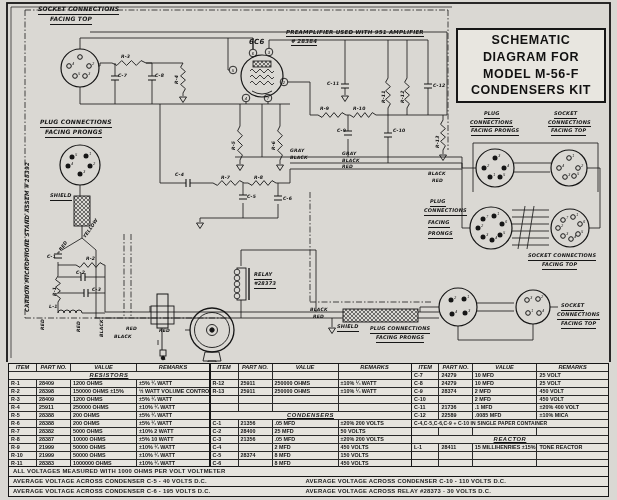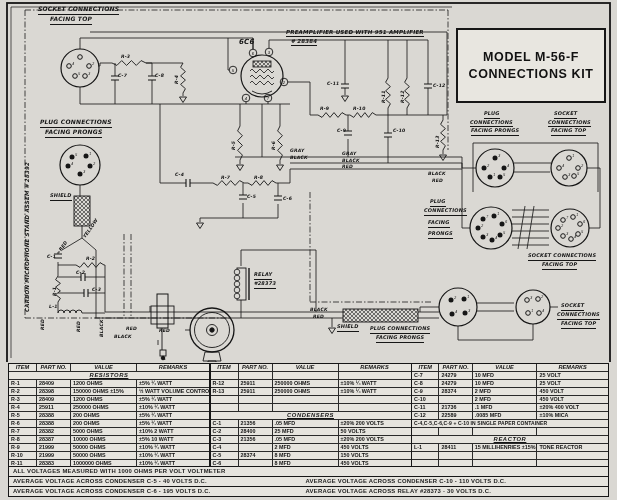--- a/index.html
+++ b/index.html
@@ -278,30 +278,32 @@
     <g stroke="#161616" fill="none">
       <rect x="157" y="294" width="11" height="34" stroke-width="1"></rect>
       <rect x="151" y="306" width="23" height="18" stroke-width="0.9"></rect>
       <rect x="160" y="350" width="6" height="6" stroke-width="0.9"></rect>
       <path d="M162,328 V350 M163,356 l2,4" stroke-width="0.9"></path>
       <circle cx="163" cy="358" r="1.8" fill="#161616"></circle>
     </g>
   </svg>
 
   <div id="title-box">
+    <div>SCHEMATIC</div>
+    <div>DIAGRAM FOR</div>
     <div>MODEL M-56-F</div>
-    <div>CONNECTIONS KIT</div>
+    <div>CONDENSERS KIT</div>
   </div>
 
   <div id="labels">
     <div class="lbl u" style="left:38px;top:6px">SOCKET CONNECTIONS</div>
     <div class="lbl u" style="left:50px;top:16px">FACING TOP</div>
     <div class="lbl u s55" style="left:286px;top:29px">PREAMPLIFIER USED WITH 951 AMPLIFIER</div>
     <div class="lbl u s55" style="left:291px;top:38px"># 28384</div>
-    <div class="lbl s7" style="left:239px;top:39px">6C6</div>
+    <div class="lbl s7" style="left:249px;top:39px">6C6</div>
 
     <div class="lbl u" style="left:40px;top:119px">PLUG CONNECTIONS</div>
     <div class="lbl u" style="left:45px;top:129px">FACING PRONGS</div>
     <div class="lbl vert s55" style="left:24px;top:312px">CARBON MICROPHONE STAND ASSEM # 28392</div>
     <div class="lbl u s5" style="left:50px;top:193px">SHIELD</div>
     <div class="lbl diag s45" style="left:82px;top:236px">YELLOW</div>
     <div class="lbl diag s45" style="left:58px;top:249px">RED</div>
 
     <div class="lbl s45" style="left:47px;top:254px">C-1</div>
     <div class="lbl s45" style="left:86px;top:256px">R-2</div>

